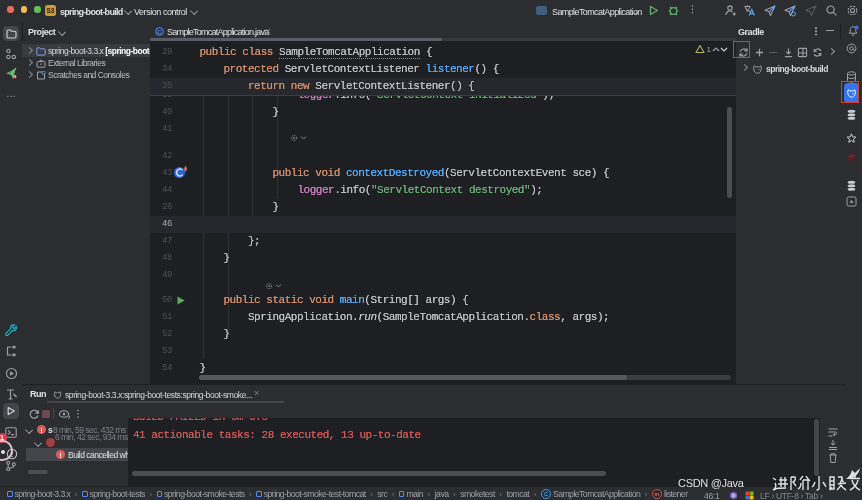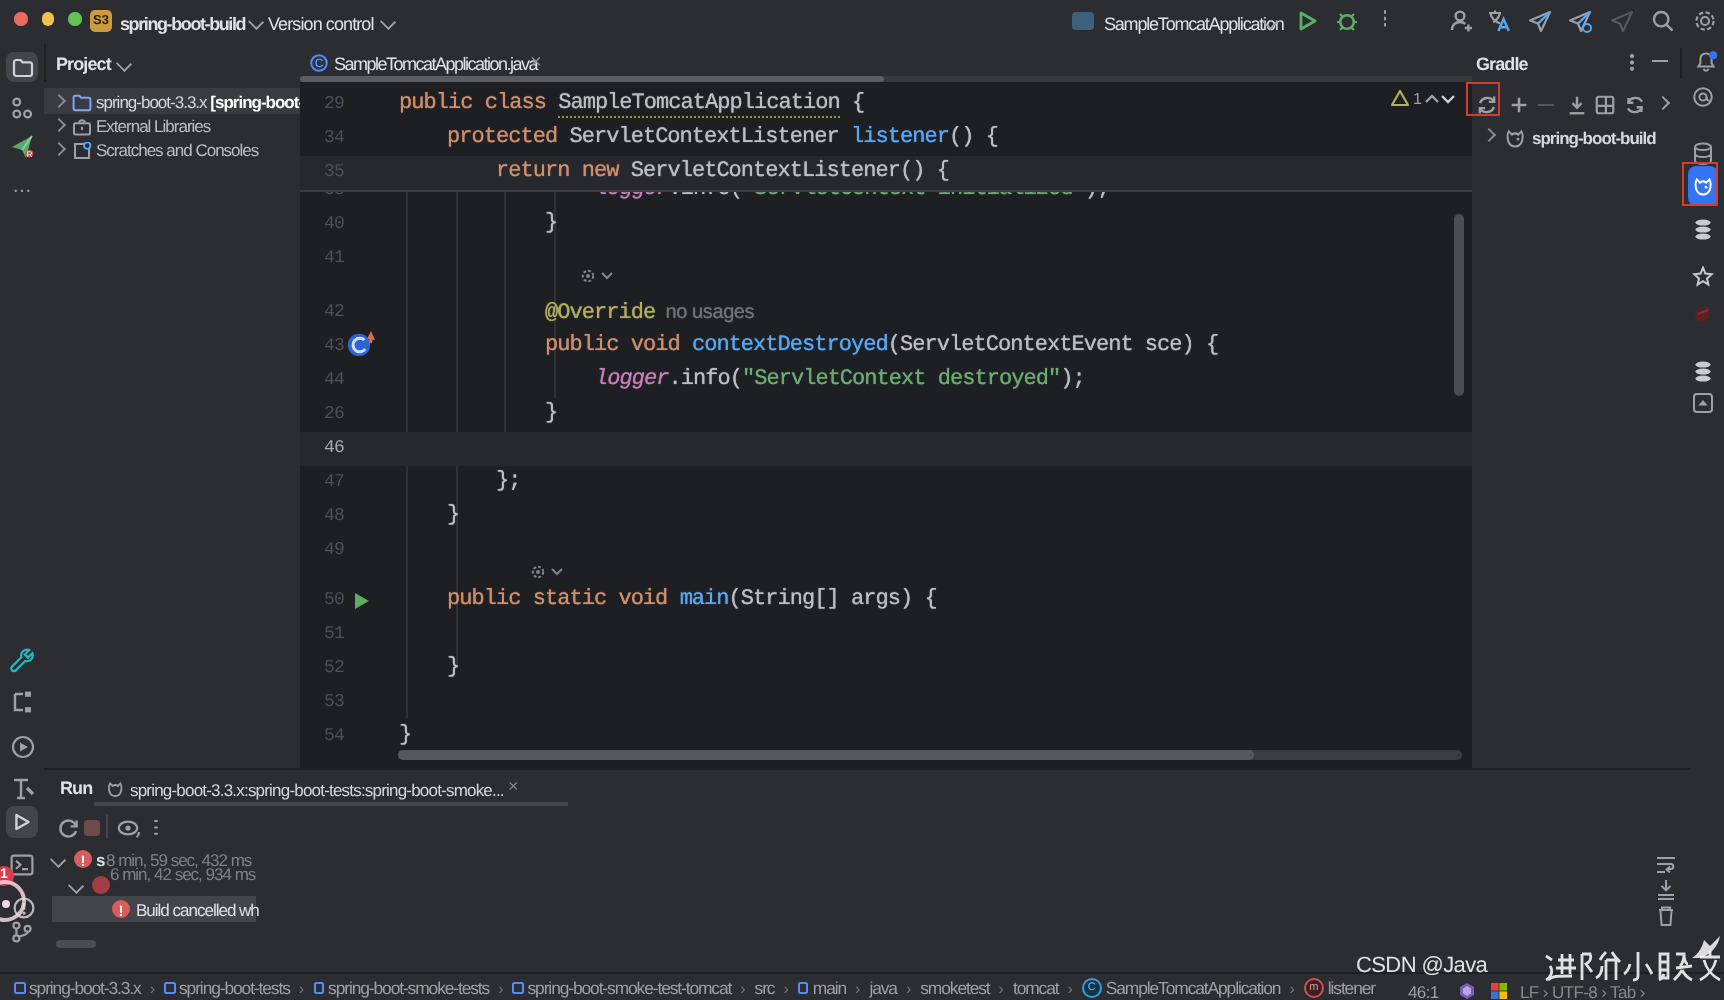--- a/index.html
+++ b/index.html
@@ -3,21 +3,21 @@
 <style>
 html,body{margin:0;padding:0;background:#1e1f22;}
 #app{position:relative;width:862px;height:500px;overflow:hidden;background:#2b2d30;
   font-family:"Liberation Sans",sans-serif;-webkit-font-smoothing:antialiased;}
 .a{position:absolute;}
 .t{font-size:9px;letter-spacing:-0.45px;color:#dfe1e5;white-space:pre;}
 .t2{font-size:8.5px;letter-spacing:-0.5px;color:#bcbec4;white-space:pre;}
 .mono{font-family:"Liberation Mono",monospace;font-size:11px;letter-spacing:-0.48px;white-space:pre;line-height:17px;text-shadow:0 0 0.5px currentColor;}
 .num{position:absolute;left:0;width:22px;text-align:right;color:#4b5059;font-family:"Liberation Mono",monospace;font-size:9px;letter-spacing:-0.4px;line-height:17px;}
 .k{color:#cf8e6d}.w{color:#bcbec4}.m{color:#56a8f5}.s{color:#6aab73}
-.f{color:#c77dbb;font-style:italic}.an{color:#b3ae60}.it{font-style:italic}
+.f{color:#c77dbb;}.an{color:#b3ae60}.it{font-style:italic}
 .chev{display:block;width:5px;height:5px;border-right:1.2px solid #9da0a8;border-bottom:1.2px solid #9da0a8;transform:rotate(45deg) scale(1,0.9);}
 .chevr{display:block;width:4px;height:4px;border-right:1.1px solid #868a91;border-top:1.1px solid #868a91;transform:rotate(45deg);}
 .vdots{position:absolute;width:1.7px;height:1.7px;background:#9da0a8;border-radius:50%;box-shadow:0 3.2px 0 #9da0a8,0 6.4px 0 #9da0a8;}
 svg{display:block;}
 </style></head>
 <body>
 <div id="app">
 
 <div class="a" style="left:0;top:0;width:862px;height:22px;background:#2b2d30;border-bottom:1px solid #1e1f22;">
   <div class="a" style="left:7px;top:6px;width:6.5px;height:6.5px;border-radius:50%;background:#ec6a5e;"></div>
@@ -232,21 +232,20 @@
   <div class="num" style="top:62.5px;">40</div>
   <div class="a mono" style="left:122.5px;top:62.5px;"><span class="w">}</span></div>
   <div class="num" style="top:79.5px;">41</div>
 
   <svg class="a" style="left:140px;top:93px;" width="18" height="8" viewBox="0 0 18 8">
         <circle cx="4" cy="4" r="2.6" fill="none" stroke="#80848b" stroke-width="1" stroke-dasharray="1.4 1"></circle>
         <circle cx="4" cy="4" r="1" fill="#80848b"></circle>
         <path d="M11 2.5 l2.5 2.5 2.5-2.5" fill="none" stroke="#80848b" stroke-width="1"></path>
       </svg>
   <div class="num" style="top:106.5px;">42</div>
-  <div class="a mono" style="left:122.5px;top:106.5px;"><span class="an">@Override</span><span style="font-family:'Liberation Sans',sans-serif;font-size:10px;letter-spacing:-0.2px;color:#6f737a;">  no usages</span></div>
   <div class="num" style="top:123.5px;">43</div>
   <svg class="a" style="left:23px;top:123px;" width="17" height="17" viewBox="0 0 17 17">
         <circle cx="6.5" cy="8.5" r="5.6" fill="#2e63d4"></circle>
         <path d="M9.2 6 A3.4 3.4 0 1 0 9.6 10.6" fill="none" stroke="#cfe0ff" stroke-width="1.5"></path>
         <path d="M12.5 1.5 L14.5 6 L10.5 5.5 Z" fill="#d26f50"></path>
         <path d="M12.8 4 L12.2 7.5" stroke="#d26f50" stroke-width="1.6"></path>
       </svg>
   <div class="a mono" style="left:122.5px;top:123.5px;text-align:center;"><span class="k">public void </span><span class="m">contextDestroyed</span><span class="w">(ServletContextEvent sce) {</span></div>
   <div class="num" style="top:140.5px;">44</div>
   <div class="a mono" style="left:147.5px;top:140.5px;"><span class="f">logger</span><span class="w">.info(</span><span class="s">"ServletContext destroyed"</span><span class="w">);</span></div>
@@ -263,20 +262,21 @@
         <circle cx="4" cy="4" r="2.6" fill="none" stroke="#80848b" stroke-width="1" stroke-dasharray="1.4 1"></circle>
         <circle cx="4" cy="4" r="1" fill="#80848b"></circle>
         <path d="M11 2.5 l2.5 2.5 2.5-2.5" fill="none" stroke="#80848b" stroke-width="1"></path>
       </svg>
   <div class="num" style="top:250.5px;">50</div>
   <svg class="a" style="left:25px;top:253.5px;" width="11" height="11" viewBox="0 0 11 11">
         <path d="M2.5 1.5 L9.5 5.5 L2.5 9.5 Z" fill="#5fad65"></path>
       </svg>
   <div class="a mono" style="left:73.5px;top:250.5px;"><span class="k">public static void </span><span class="m">main</span><span class="w">(String[] args) {</span></div>
   <div class="num" style="top:267.5px;">51</div>
+  <div class="a mono" style="left:98px;top:267.5px;"><span class="w">SpringApplication.</span><span class="w it">run</span><span class="w">(SampleTomcatApplication.</span><span class="k">class</span><span class="w">, args);</span></div>
   <div class="num" style="top:284.5px;">52</div>
   <div class="a mono" style="left:73.5px;top:284.5px;"><span class="w">}</span></div>
   <div class="num" style="top:301.5px;">53</div>
   <div class="num" style="top:318.5px;">54</div>
   <div class="a mono" style="left:49.5px;top:318.5px;"><span class="w">}</span></div>
 
   <svg class="a" style="left:545px;top:3px;" width="40" height="11" viewBox="0 0 40 11">
         <path d="M5 1.5 L9 8.5 H1 Z" fill="none" stroke="#b3ae60" stroke-width="1.1" stroke-linejoin="round"></path>
         <text x="11.5" y="8" font-size="8" fill="#9da0a8" font-family="Liberation Sans">1</text>
         <path d="M18 7 l3-3 3 3" fill="none" stroke="#9da0a8" stroke-width="1.2"></path>
@@ -404,20 +404,27 @@
         <span class="chev" style="border-color:#9da0a8;"></span>
       </div>
   <div class="a" style="left:24px;top:52.5px;width:9px;height:9px;border-radius:50%;background:#a33f44;"></div>
   <div class="a t2" style="left:33px;top:47px;color:#7e828a;">6 min, 42 sec, 934 ms</div>
   <div class="a" style="left:4px;top:63px;width:102px;height:13px;background:#43454a;"></div>
   <div class="a" style="left:34px;top:65px;width:9px;height:9px;border-radius:50%;background:#db5c5c;"></div>
   <div class="a" style="left:37.2px;top:66px;color:#fff;font-size:7.5px;font-weight:bold;">!</div>
   <div class="a t2" style="left:46px;top:65px;color:#dfe1e5;">Build cancelled wh</div>
   <div class="a" style="left:6px;top:85px;width:20px;height:4px;border-radius:2px;background:#4a4d52;"></div>
 
+  <div class="a" style="left:106px;top:33px;width:692px;height:69px;background:#1e1f22;overflow:hidden;">
+    <div class="a mono" style="left:5px;top:-7.8px;color:#ce5757;line-height:15px;">BUILD FAILED in 6m 57s</div>
+    <div class="a mono" style="left:5px;top:9.7px;color:#ce5757;line-height:15px;">41 actionable tasks: 28 executed, 13 up-to-date</div>
+    <div class="a" style="left:4px;top:52.5px;width:474px;height:5px;border-radius:2.5px;background:#4a4d52;"></div>
+        <div class="a" style="left:686px;top:1px;width:5px;height:57px;border-radius:2.5px;background:#43454a;"></div>
+
+  </div>
   <svg class="a" style="left:805px;top:42px;" width="12" height="11" viewBox="0 0 12 11">
         <path d="M1.5 2 h9 M1.5 5 h7 c1.5 0 1.5 2.5 0 2.5 h-2 M1.5 9 h4 M8 6.2 l-1.7 1.5 1.7 1.5" stroke="#9da0a8" stroke-width="1" fill="none"></path>
       </svg>
   <svg class="a" style="left:805px;top:54px;" width="12" height="11" viewBox="0 0 12 11">
         <path d="M6 1 v5 M3.8 4 L6 6.2 L8.2 4 M2 8.5 h8 M2 10.5 h8" stroke="#9da0a8" stroke-width="1" fill="none"></path>
       </svg>
   <svg class="a" style="left:805px;top:67px;" width="12" height="12" viewBox="0 0 12 12">
         <path d="M2.5 3 h7 M4 3 v-1.2 h4 V3 M3.2 3 l0.6 7.5 h4.4 L8.8 3" stroke="#9da0a8" stroke-width="1" fill="none"></path>
       </svg>
 </div>

